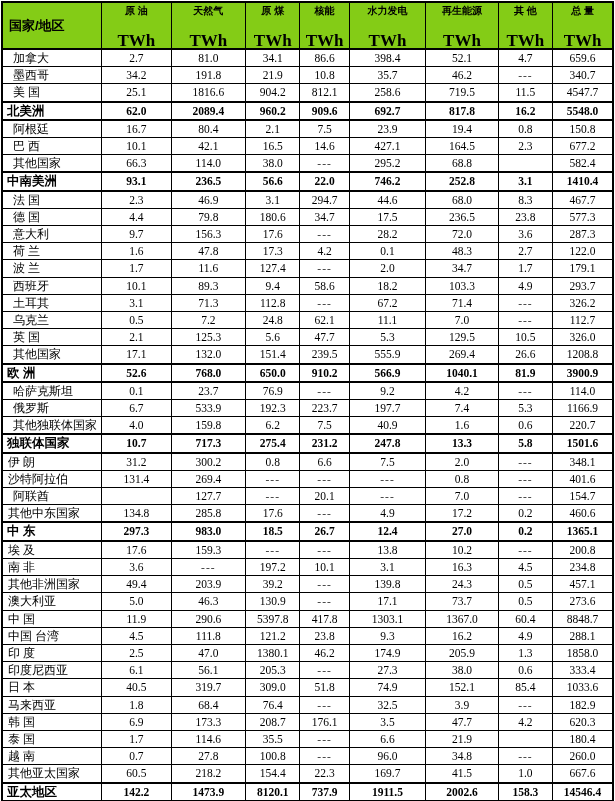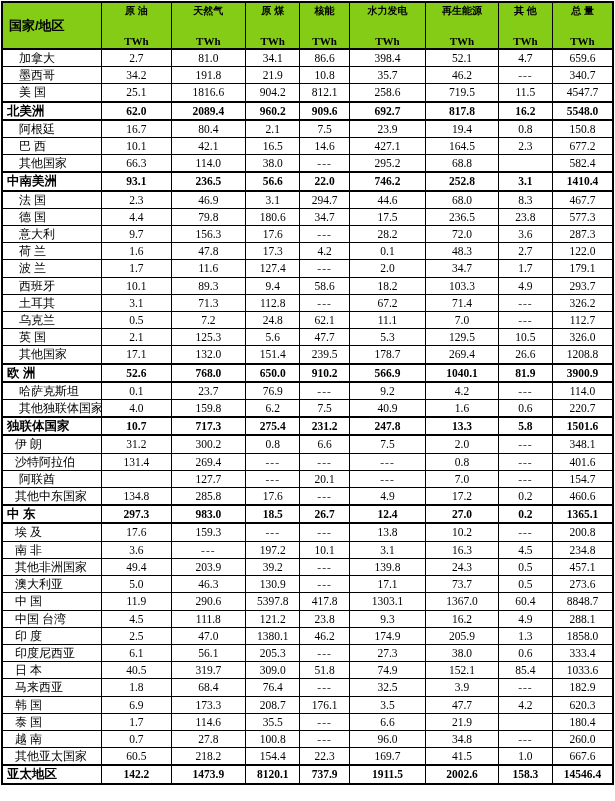--- a/index.html
+++ b/index.html
@@ -4,25 +4,25 @@
 <style>
   html,body{margin:0;padding:0;background:#fff;}
   body{width:615px;font-family:"Liberation Serif",serif;color:#000;}
   .wrap{width:615px;box-sizing:border-box;padding:1px;}
   table{border-collapse:collapse;table-layout:fixed;width:613px;border:2px solid #000;}
   td,th{border:1px solid #000;padding:0;overflow:hidden;white-space:nowrap;}
   
   thead th{border-bottom:2px solid #000;height:34px;vertical-align:middle;background:#84cc16;}
   .hdr-region{font-family:"Liberation Sans",sans-serif;font-weight:bold;font-size:13px;text-align:left;padding-left:6px;}
   .hdr-name{font-family:"Liberation Sans",sans-serif;font-weight:bold;font-size:10px;text-align:center;line-height:15px;}
-  .hdr-unit{font-weight:bold;font-size:11px;text-align:center;line-height:14px;margin-top:16px;}
+  .hdr-unit{font-weight:bold;font-size:17px;text-align:center;line-height:14px;margin-top:16px;}
   
   tbody td{height:16.2px;font-size:11.5px;text-align:center;line-height:16.2px;}
-  tbody td.label-cell{text-align:left;font-size:12px;padding-left:16px;font-family:"Liberation Serif",serif;}
-  tbody tr.indent1 td.label-cell{padding-left:12px;}
+  tbody td.label-cell{text-align:left;font-size:12px;padding-left:10px;font-family:"Liberation Serif",serif;}
+  tbody tr.indent1 td.label-cell{padding-left:5px;}
   tbody tr.row-region td, tbody tr.row-world td{
     border-top:2px solid #000;border-bottom:2px solid #000;font-weight:bold;}
   tbody tr.row-region td.label-cell, tbody tr.row-world td.label-cell{
     font-family:"Liberation Sans",sans-serif;font-size:12.5px;padding-left:4px;}
   td.dash{color:#444;letter-spacing:1px;}
 </style>
 </head>
 <body>
 
 <div class="wrap">
@@ -262,21 +262,21 @@
           <td>129.5</td>
           <td>10.5</td>
           <td>326.0</td>
         </tr>
         <tr class="row-country">
           <td class="label-cell">其他国家</td>
           <td>17.1</td>
           <td>132.0</td>
           <td>151.4</td>
           <td>239.5</td>
-          <td>178.7</td>
+          <td>555.9</td>
           <td>269.4</td>
           <td>26.6</td>
           <td>1208.8</td>
         </tr>
         <tr class="row-region">
           <td class="label-cell">欧 洲</td>
           <td>52.6</td>
           <td>768.0</td>
           <td>650.0</td>
           <td>910.2</td>
@@ -290,20 +290,31 @@
           <td>0.1</td>
           <td>23.7</td>
           <td>76.9</td>
           <td class="dash">---</td>
           <td>9.2</td>
           <td>4.2</td>
           <td class="dash">---</td>
           <td>114.0</td>
         </tr>
         <tr class="row-country">
+          <td class="label-cell">俄罗斯</td>
+          <td>6.7</td>
+          <td>533.9</td>
+          <td>192.3</td>
+          <td>223.7</td>
+          <td>197.7</td>
+          <td>7.4</td>
+          <td>5.3</td>
+          <td>1166.9</td>
+        </tr>
+        <tr class="row-country">
           <td class="label-cell">其他独联体国家</td>
           <td>4.0</td>
           <td>159.8</td>
           <td>6.2</td>
           <td>7.5</td>
           <td>40.9</td>
           <td>1.6</td>
           <td>0.6</td>
           <td>220.7</td>
         </tr>

